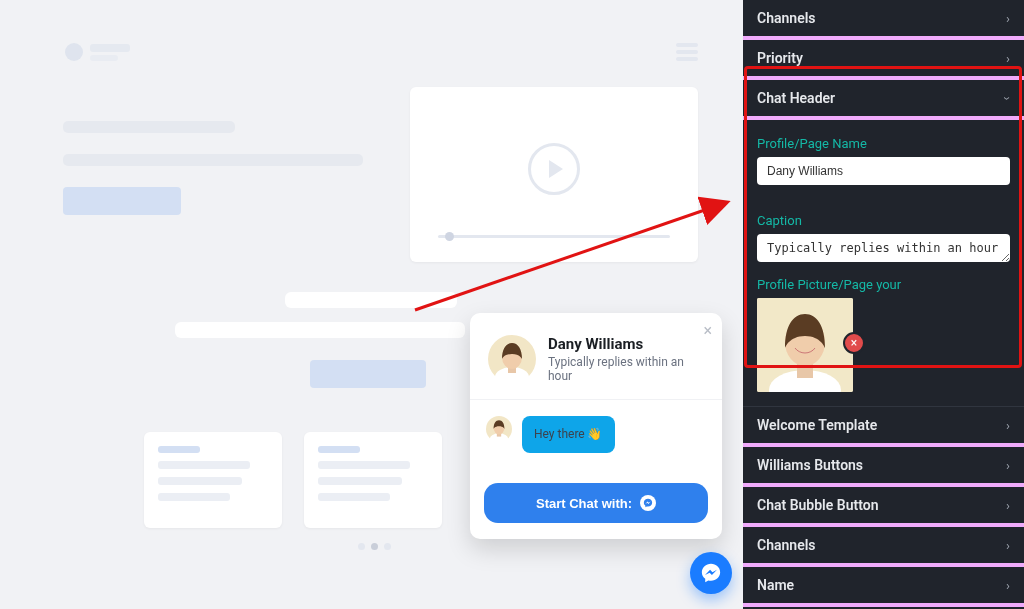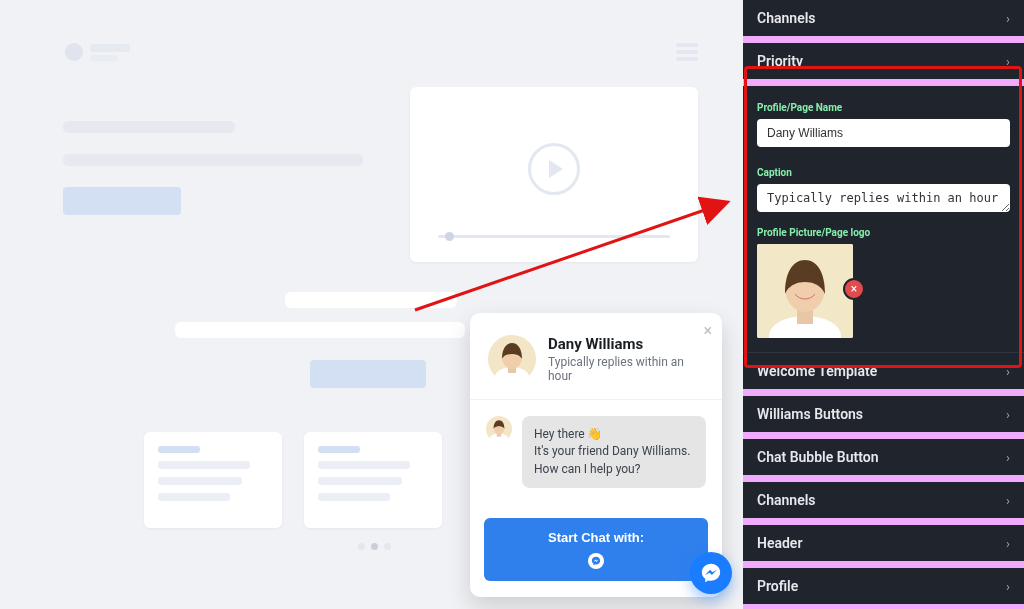--- a/index.html
+++ b/index.html
@@ -71,27 +71,26 @@
   }
   .chat-head{display:flex;align-items:center;padding:22px 18px 16px;gap:12px;}
   .chat-avatar{width:48px;height:48px;border-radius:50%;flex:0 0 auto;display:flex;align-items:center;justify-content:center;}
   .chat-avatar svg{width:48px;height:48px;}
   .chat-head-text .name{font-weight:700;font-size:15px;color:#1b1f24;}
   .chat-head-text .cap{font-size:12px;color:#6b7280;margin-top:2px;}
   .chat-body{background:#fff;border-top:1px solid #f0f1f4;padding:16px;}
   .msg-row{display:flex;gap:10px;align-items:flex-start;}
   .msg-avatar{width:26px;height:26px;border-radius:50%;flex:0 0 auto;display:flex;align-items:center;justify-content:center;}
   .msg-avatar svg{width:26px;height:26px;}
-  .msg-bubble{background:#e5e5e5;border-radius:8px;padding:10px 12px;font-size:12px;color:#3c434e;line-height:1.45;}
+  .msg-bubble{background:#0ea5e9;border-radius:8px;padding:10px 12px;font-size:12px;color:#3c434e;line-height:1.45;}
   .chat-cta{margin:14px 14px 16px;}
   .start-btn{
-    width:100%;background:#2f80ed;color:#fff;border:none;border-radius:6px;
+    width:100%;background:#2f80ed;color:#fff;border:none;border-radius:14px;
     padding:12px 0;font-size:13px;font-weight:600;display:flex;align-items:center;justify-content:center;gap:8px;
     cursor:pointer;
-    flex-direction:column;
   }
   .start-btn .mini-ico{width:16px;height:16px;border-radius:50%;background:#fff;display:flex;align-items:center;justify-content:center;}
   .start-btn .mini-ico svg{width:10px;height:10px;}
   
   .fab{
     position:absolute; bottom:15px; left:690px;
     width:42px;height:42px;border-radius:50%;background:#1a7cff;display:flex;align-items:center;justify-content:center;
     box-shadow:0 6px 14px rgba(26,124,255,.4);
     cursor:pointer;
   }
@@ -99,30 +98,30 @@
   
   .arrow-svg{position:absolute;top:195px;left:405px;width:340px;height:120px;pointer-events:none;}
 
   
   .settings{
     width:281px; flex:0 0 281px; background:#20242c; color:#e6e8ec; height:609px; overflow:hidden;
     font-size:13px;
   }
   .sect{
     display:flex;align-items:center;justify-content:space-between;
-    padding:10px 14px 10px 14px; border-bottom:7px solid #f0abfc;
+    padding:10px 14px 10px 14px; border-bottom:4px solid #f0abfc;
     cursor:pointer;
   }
   .sect .label{font-weight:600;font-size:14px;}
   .chev{color:#9ca2ad;}
   .sect.open{background:#20242c;}
   .open-body{
     padding:10px 14px 14px; border-bottom:1px solid #30353f;
   }
-  .field-label{font-size:10px;color:#86efac;margin:6px 0 6px;font-weight:bold;}
+  .field-label{font-size:13px;color:#14b8a6;margin:6px 0 6px;}
   .text-input{
     width:100%;background:#fff;color:#333;border:none;border-radius:4px;
     padding:7px 10px;font-size:12px;
   }
   .textarea{
     width:100%;background:#fff;color:#333;border:none;border-radius:4px;
     padding:7px 10px;font-size:12px;resize:vertical;min-height:28px;
   }
   .profile-thumb-wrap{position:relative;width:96px;height:94px;margin-top:6px;}
   .profile-thumb{width:96px;height:94px;background:#f2e8c8;border-radius:2px;display:flex;align-items:flex-end;justify-content:center;overflow:hidden;}
@@ -208,21 +207,20 @@
           <svg viewBox="0 0 48 48">
               <circle cx="24" cy="24" r="24" fill="#f2e6c6"></circle>
               <ellipse cx="24" cy="42" rx="17" ry="10" fill="#ffffff"></ellipse>
               <rect x="20" y="28" width="8" height="10" fill="#e8c7a8"></rect>
               <ellipse cx="24" cy="22" rx="10" ry="12" fill="#f0cdab"></ellipse>
               <path d="M14 24c0-10 4-16 10-16s10 6 10 16c0 0-2-5-10-5s-10 5-10 5z" fill="#5a3c23"></path>
             </svg>
         </div>
         <div class="msg-bubble">
           <span>Hey there 👋</span><br>
-          <span>It's your friend Dany Williams. How can I help you?</span>
         </div>
       </div>
     </div>
     <div class="chat-cta">
       <button class="start-btn">
         <span>Start Chat with:</span>
         <span class="mini-ico">
           <svg viewBox="0 0 24 24">
               <path fill="#2f80ed" d="M12 2C6.5 2 2 6.1 2 11.2c0 2.9 1.4 5.4 3.7 7.1V22l3.4-1.9c.9.3 1.9.4 2.9.4 5.5 0 10-4.1 10-9.3S17.5 2 12 2zm1 12.3l-2.5-2.7-5 2.7 5.5-5.9 2.6 2.7 4.9-2.7-5.5 5.9z"></path>
             </svg>
@@ -250,26 +248,30 @@
 <div class="settings">
   <div class="sect">
     <span class="label">Channels</span>
     <span class="chev">›</span>
   </div>
   <div class="sect">
     <span class="label">Priority</span>
     <span class="chev">›</span>
   </div>
 
+  <div class="sect open">
+    <span class="label">Chat Header</span>
+    <span class="chev" style="transform:rotate(90deg);display:inline-block;">›</span>
+  </div>
   <div class="open-body">
     <div class="field-label">Profile/Page Name</div>
     <input class="text-input" value="Dany Williams" style="">
-    <div class="field-label" style="margin-top:20px;">Caption</div>
+    <div class="field-label" style="margin-top:28px;">Caption</div>
     <textarea class="textarea" rows="1" style="">Typically replies within an hour</textarea>
-    <div class="field-label" style="margin-top:12px;">Profile Picture/Page logo</div>
+    <div class="field-label" style="margin-top:12px;">Profile Picture/Page your</div>
     <div class="profile-thumb-wrap">
       <div class="profile-thumb">
         <svg viewBox="0 0 96 94">
             <rect width="96" height="94" fill="#f2e8c8"></rect>
             <ellipse cx="48" cy="92" rx="36" ry="20" fill="#ffffff"></ellipse>
             <rect x="40" y="58" width="16" height="22" fill="#e8c7a8"></rect>
             <ellipse cx="48" cy="44" rx="20" ry="24" fill="#f0cdab"></ellipse>
             <path d="M28 50c0-22 8-34 20-34s20 12 20 34c0 0-4-12-20-12s-20 12-20 12z" fill="#5a3c23"></path>
             <path d="M38 50c2 3 6 5 10 5s8-2 10-5" stroke="#c77" stroke-width="1" fill="none"></path>
           </svg>
@@ -288,21 +290,21 @@
   </div>
   <div class="sect">
     <span class="label">Chat Bubble Button</span>
     <span class="chev">›</span>
   </div>
   <div class="sect">
     <span class="label">Channels</span>
     <span class="chev">›</span>
   </div>
   <div class="sect">
-    <span class="label">Header</span>
+    <span class="label">Name</span>
     <span class="chev">›</span>
   </div>
   <div class="sect">
     <span class="label">Profile</span>
     <span class="chev">›</span>
   </div>
 </div>
 
 <div class="highlight-box"></div>
 

